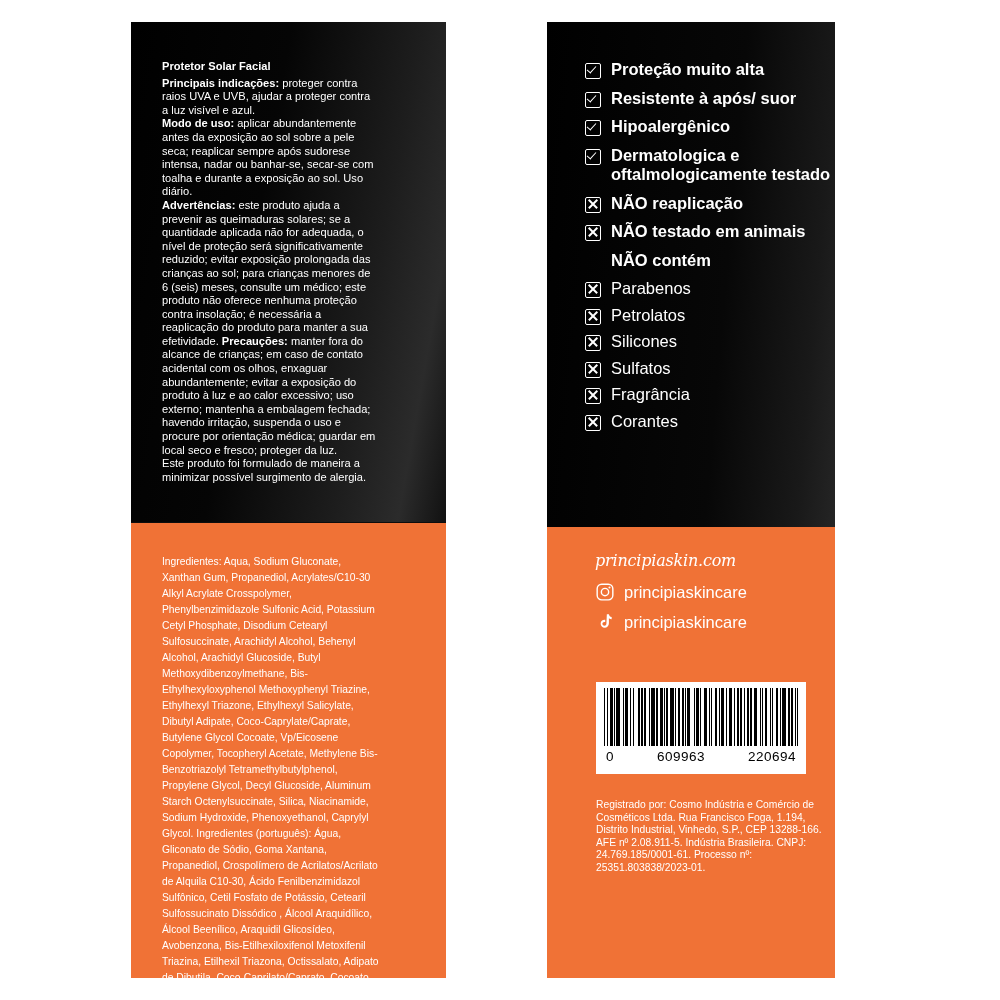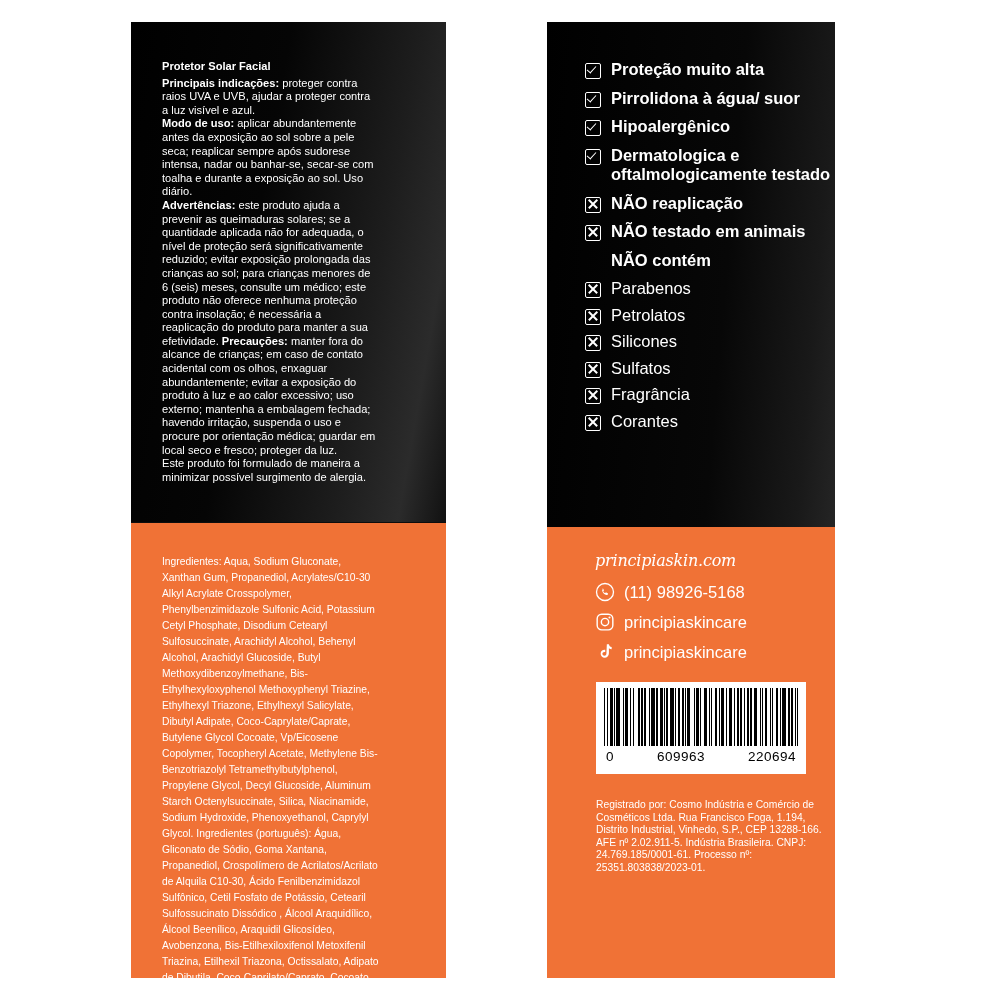--- a/index.html
+++ b/index.html
@@ -263,21 +263,21 @@
   <div class="panel-right">
     <div class="panel-right-gloss"></div>
 
     <div class="claims">
       <div class="claim-row">
         <span class="box check"></span>
         <span class="claim-label">Proteção muito alta</span>
       </div>
       <div class="claim-row">
         <span class="box check"></span>
-        <span class="claim-label">Pirrolidona à água/ suor</span>
+        <span class="claim-label">Resistente à após/ suor</span>
       </div>
       <div class="claim-row">
         <span class="box check"></span>
         <span class="claim-label">Hipoalergênico</span>
       </div>
       <div class="claim-row">
         <span class="box check"></span>
         <span class="claim-label">Dermatologica e oftalmologicamente testado</span>
       </div>
       <div class="claim-row">
@@ -316,29 +316,20 @@
         <span class="box cross"></span>
         <span class="claim-label normal">Corantes</span>
       </div>
     </div>
 
     <div class="right-orange-area">
 
       <div class="contact">
         <div class="site">principiaskin.com</div>
 
-        <div class="contact-row">
-          <span class="cicon">
-            <svg width="20" height="20" viewBox="0 0 24 24">
-              <circle cx="12" cy="12" r="10.2" fill="none" stroke="#fff" stroke-width="1.6"></circle>
-              <path d="M8.8 7.6c.4-.1.8 0 1 .4l.8 1.5c.15.3.1.6-.1.85l-.5.55c-.1.12-.13.3-.05.45.4.8 1.1 1.5 1.9 1.9.15.08.33.05.45-.07l.55-.5c.25-.2.55-.25.85-.1l1.5.8c.4.2.5.6.4 1-.2.7-.9 1.2-1.7 1.15-2.6-.2-5.1-2.7-5.3-5.3-.05-.8.45-1.5 1.15-1.7z" fill="#fff"></path>
-            </svg>
-          </span>
-          <span>(11) 98926-5168</span>
-        </div>
 
         <div class="contact-row">
           <span class="cicon">
             <svg width="20" height="20" viewBox="0 0 24 24">
               <rect x="2.6" y="2.6" width="18.8" height="18.8" rx="5.4" fill="none" stroke="#fff" stroke-width="1.7"></rect>
               <circle cx="12" cy="12" r="4.4" fill="none" stroke="#fff" stroke-width="1.7"></circle>
               <circle cx="17.4" cy="6.6" r="1.25" fill="#fff"></circle>
             </svg>
           </span>
           <span>principiaskincare</span>
@@ -464,17 +455,17 @@
             <i class="s1"></i>
             <i class="w1"></i>
         </div>
         <div class="barcode-num">
           <span>0</span>
           <span>609963</span>
           <span>220694</span>
         </div>
       </div>
 
-      <div class="registro">Registrado por: Cosmo Indústria e Comércio de Cosméticos Ltda. Rua Francisco Foga, 1.194, Distrito Industrial, Vinhedo, S.P., CEP 13288-166. AFE nº 2.02.911-5. Indústria Brasileira. CNPJ: 24.769.185/0001-61. Processo nº: 25351.803838/2023-01.</div>
+      <div class="registro">Registrado por: Cosmo Indústria e Comércio de Cosméticos Ltda. Rua Francisco Foga, 1.194, Distrito Industrial, Vinhedo, S.P., CEP 13288-166. AFE nº 2.08.911-5. Indústria Brasileira. CNPJ: 24.769.185/0001-61. Processo nº: 25351.803838/2023-01.</div>
     </div>
   </div>
 
 </div>
 
 </body></html>

